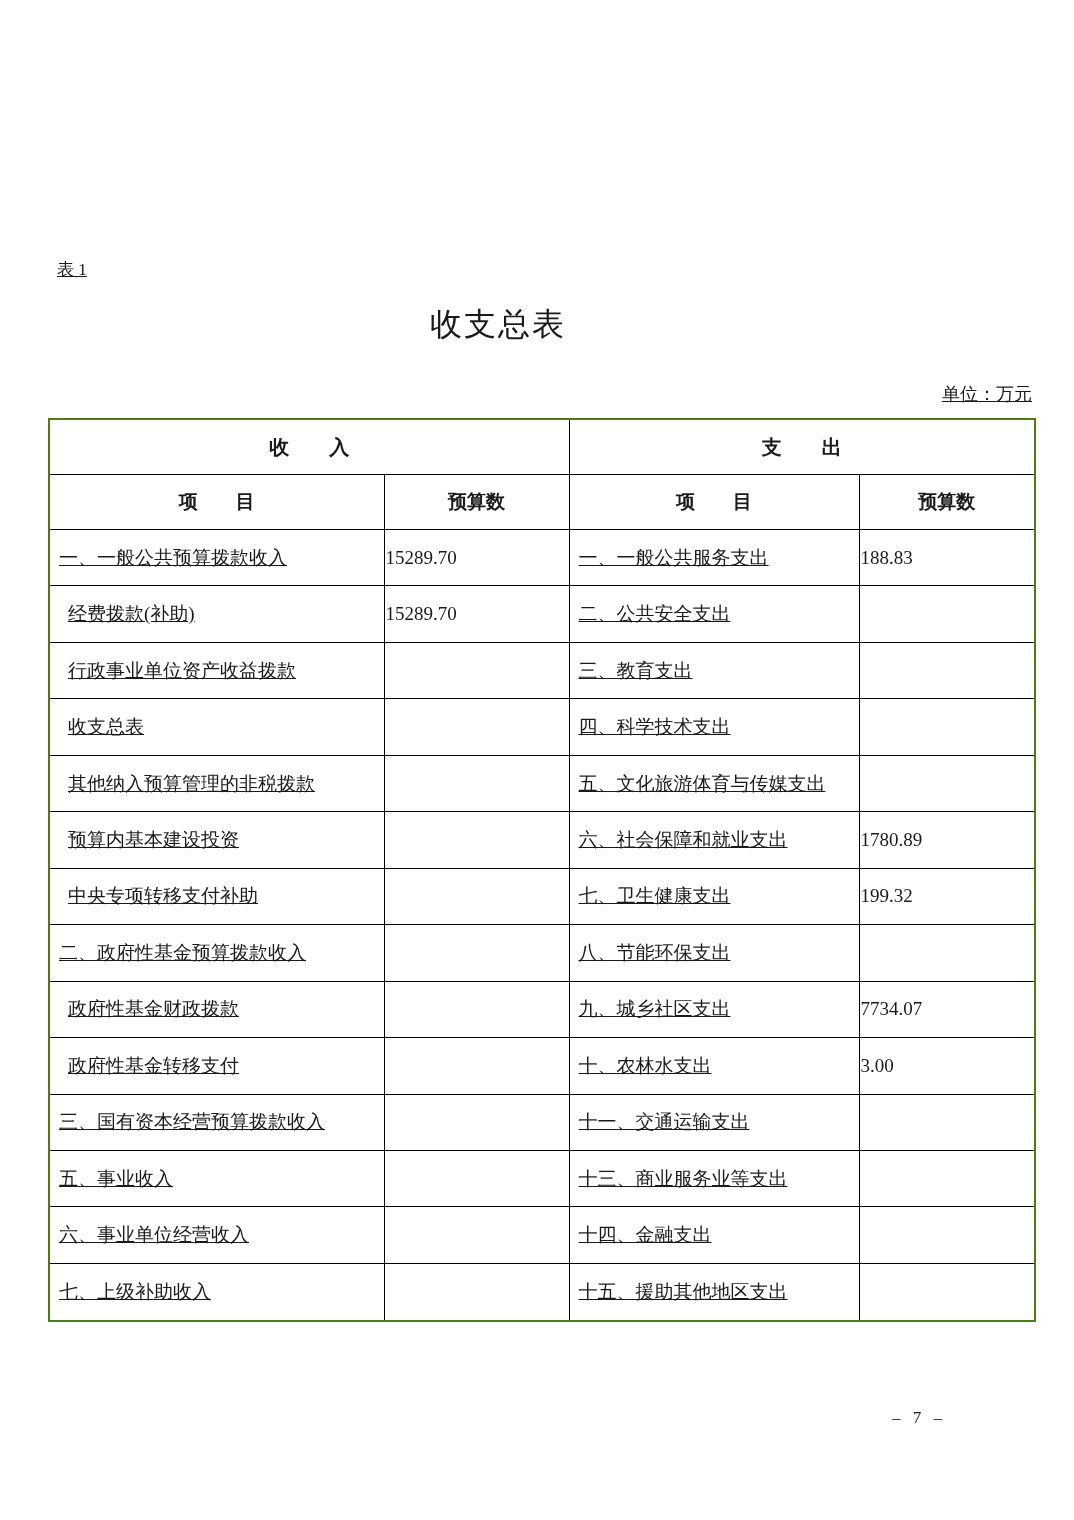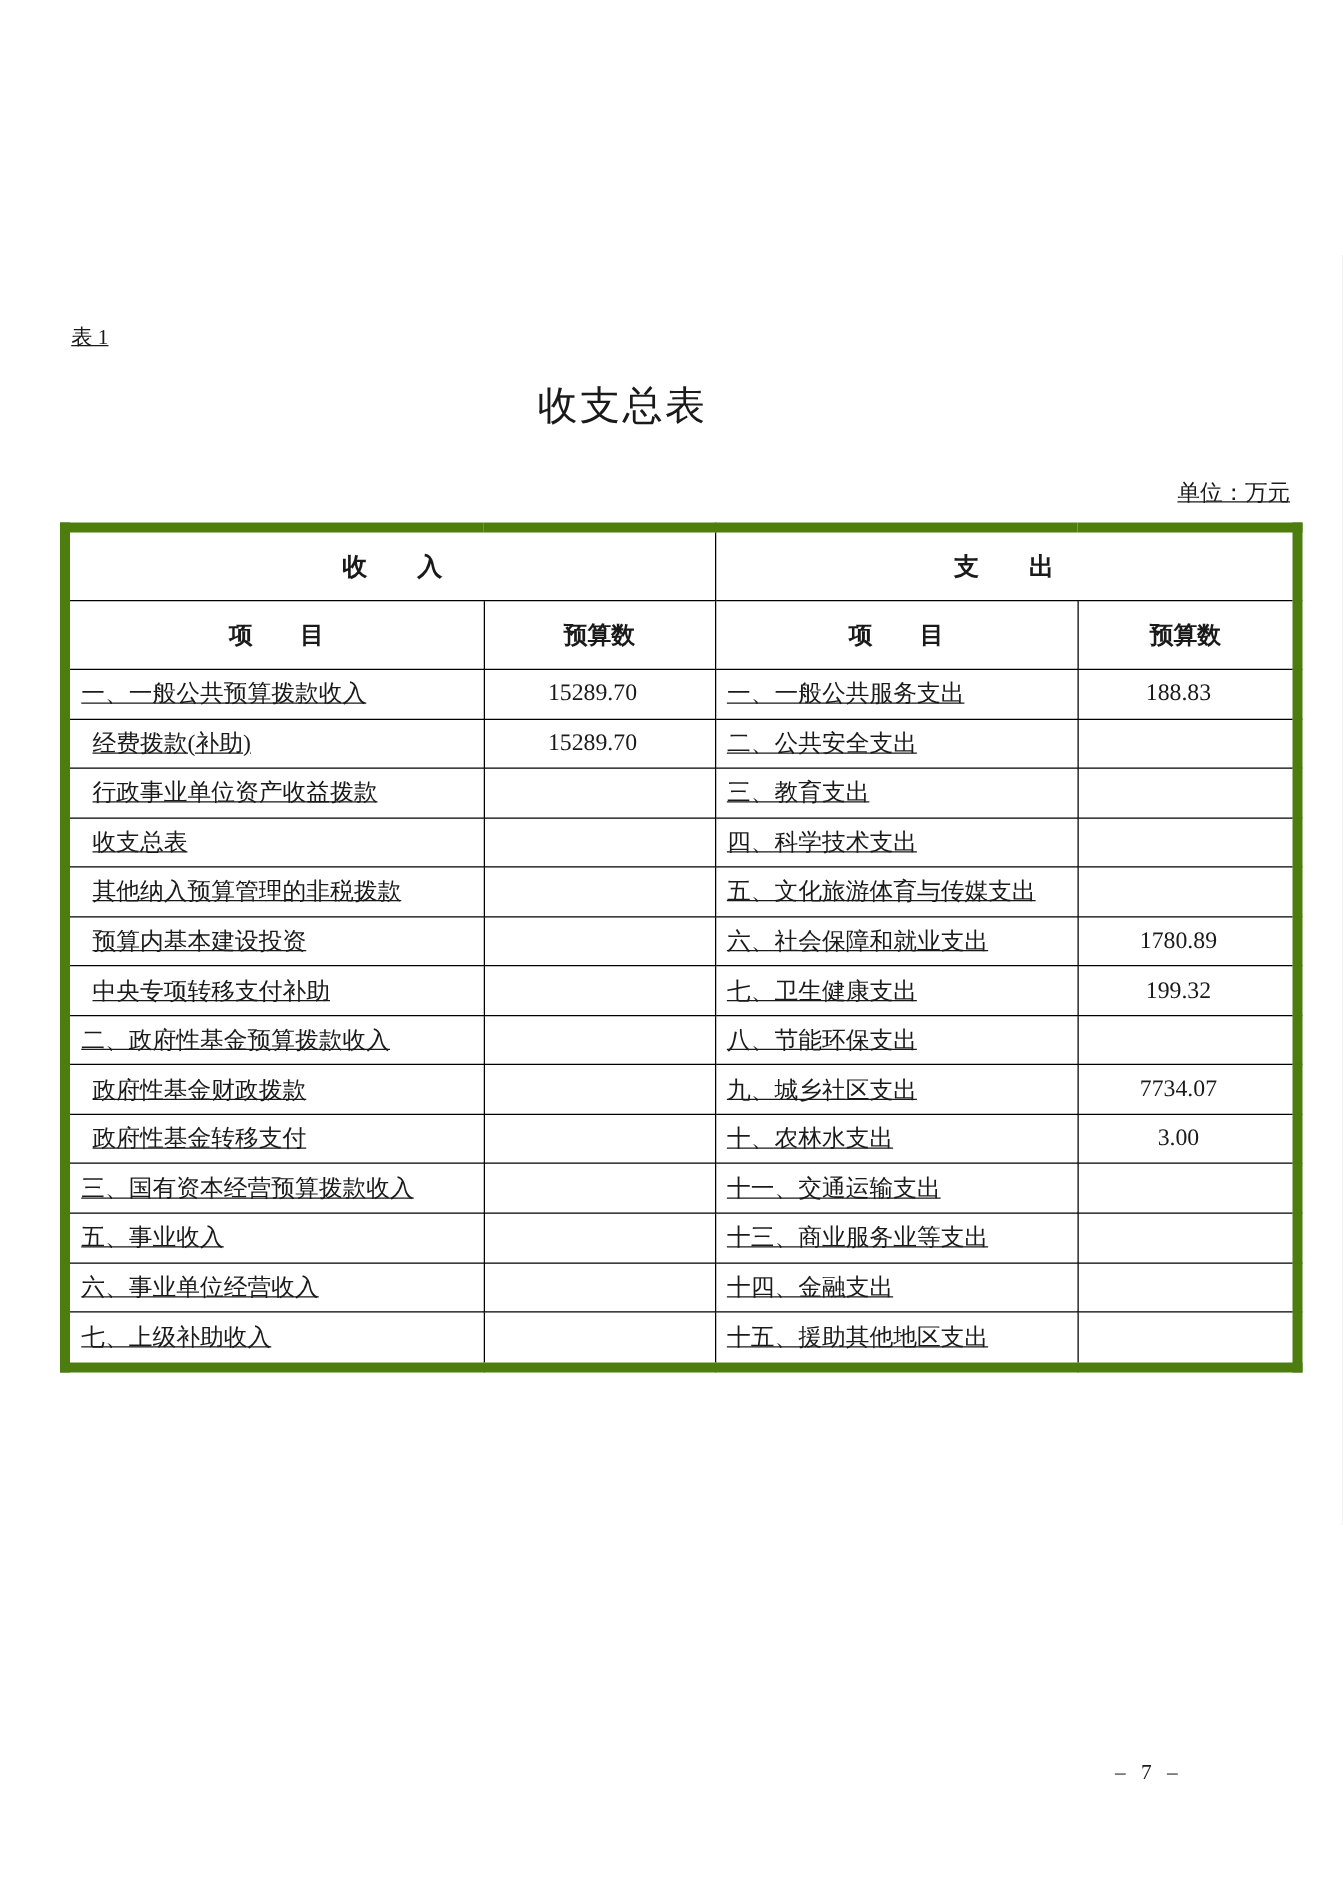--- a/index.html
+++ b/index.html
@@ -25,24 +25,24 @@
     position:absolute;left:56px;top:380px;
     font-size:18px;letter-spacing:0.5px;
   }
   .unit-line{
     position:absolute;right:42px;top:382px;
     font-size:18px;
     text-decoration:underline;
   }
   table.budget{
     position:absolute;left:48px;top:418px;
-    width:986px;height:680px;
+    width:986px;height:904px;
     border-collapse:collapse;
     table-layout:fixed;
-    border:8px solid #4d7c0f;
+    border:2px solid #4d7c0f;
   }
   table.budget th, table.budget td{
     border:1px solid #000;
     font-weight:normal;
     overflow:hidden;
     white-space:nowrap;
   }
   table.budget th{
     font-weight:bold;
     text-align:center;
@@ -51,21 +51,21 @@
   }
   table.budget th.colhead{font-size:19px;margin-left:36px;}
   td.item{
     text-align:left;
     font-size:19px;
     padding-left:9px;
     text-decoration:underline;
   }
   td.item.sub{padding-left:18px;}
   td.val{
-    text-align:center;
+    text-align:left;
     font-size:19px;
     padding-right:12px;
   }
   .page-number{
     position:absolute;right:128px;top:1408px;
     font-size:17px;
     font-family:"Liberation Serif","DejaVu Serif",serif;
     letter-spacing:4px;
   }
 </style>

